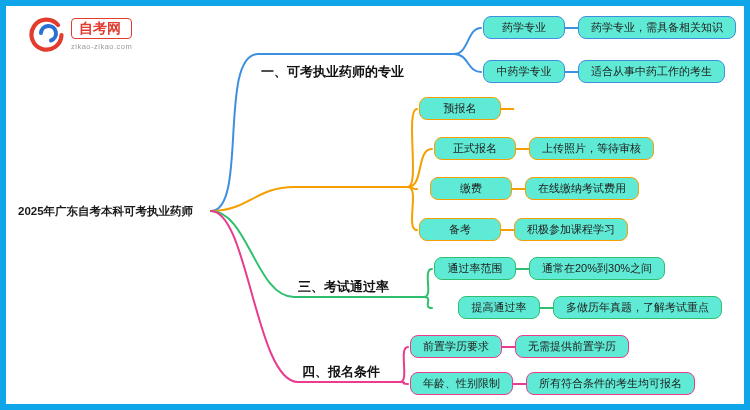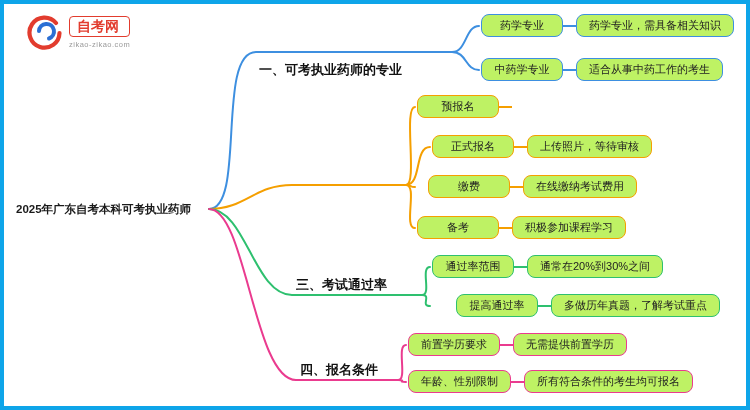--- a/index.html
+++ b/index.html
@@ -1,38 +1,38 @@
 <!DOCTYPE html>
 <html><head>
 <meta charset="utf-8">
 <style>
   html,body{margin:0;padding:0;background:#fff;}
   .canvas{
     position:relative;width:750px;height:410px;overflow:hidden;
-    background:#ffffff;border:4px solid #0ea5e9;box-sizing:border-box;
+    background:#ffffff;border:6px solid #0ea5e9;box-sizing:border-box;
     font-family:"Liberation Sans","DejaVu Sans",sans-serif;
   }
   .links{position:absolute;left:0;top:0;pointer-events:none;}
   .links path{fill:none;stroke-width:2;stroke-linecap:round;}
 
   .logo{position:absolute;left:22px;top:10px;display:flex;align-items:center;gap:7px;cursor:pointer;}
   .logo-title{font-size:14px;font-weight:700;color:#e23c2e;border:1.5px solid #e23c2e;
     border-radius:4px;padding:1px 7px;line-height:17px;}
   .logo-sub{font-size:7.5px;color:#9a9a9a;letter-spacing:.5px;margin-top:3px;text-align:right;}
 
   .root{
     position:absolute;left:12px;top:198px;font-size:11.5px;font-weight:700;color:#1a1a1a;
     white-space:nowrap;
   }
   .branch-label{
     position:absolute;font-size:13px;font-weight:700;color:#111;white-space:nowrap;
   }
   .row{position:absolute;display:flex;align-items:center;}
   .box{
-    border:1.5px solid #999;border-radius:8px;background:#bef264;
+    border:1.5px solid #999;border-radius:8px;background:#5eead4;
     padding:3px 12px;font-size:11px;line-height:15px;color:#222;white-space:nowrap;
   }
   .label{min-width:56px;text-align:center;}
   .conn{width:13px;height:2px;flex:none;}
 </style>
 </head>
 <body>
 
 <div class="canvas">
 

